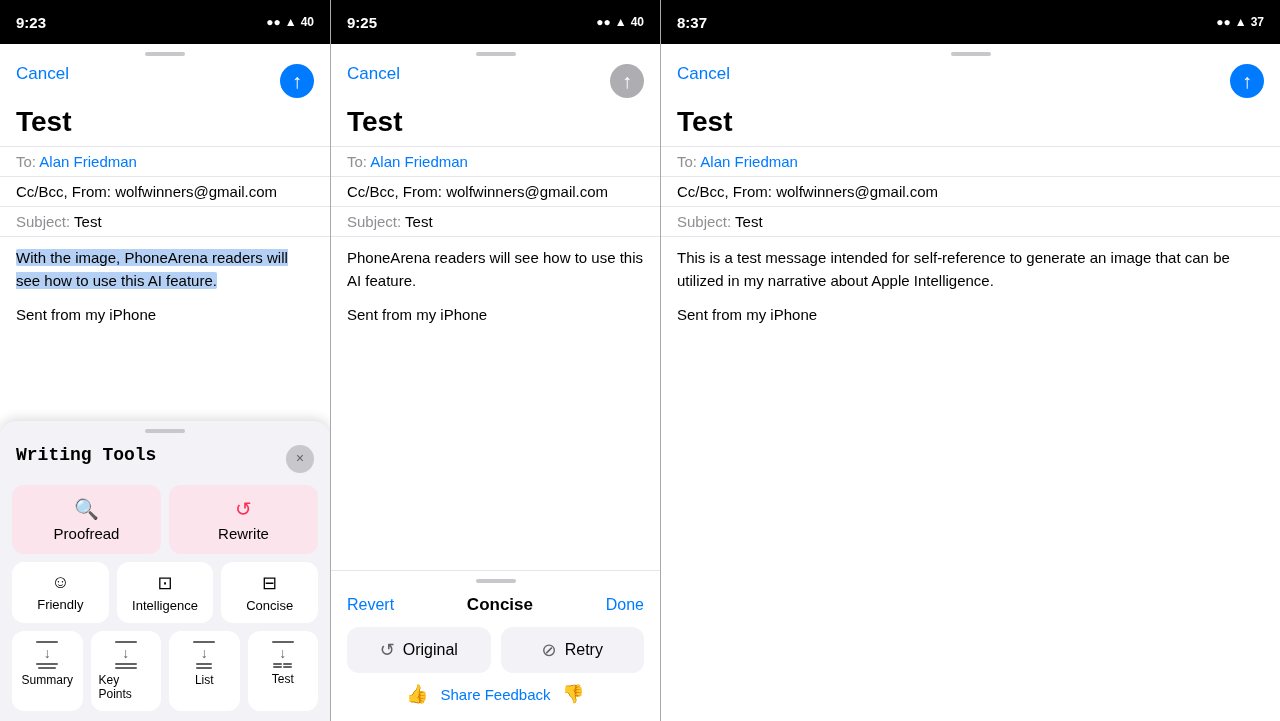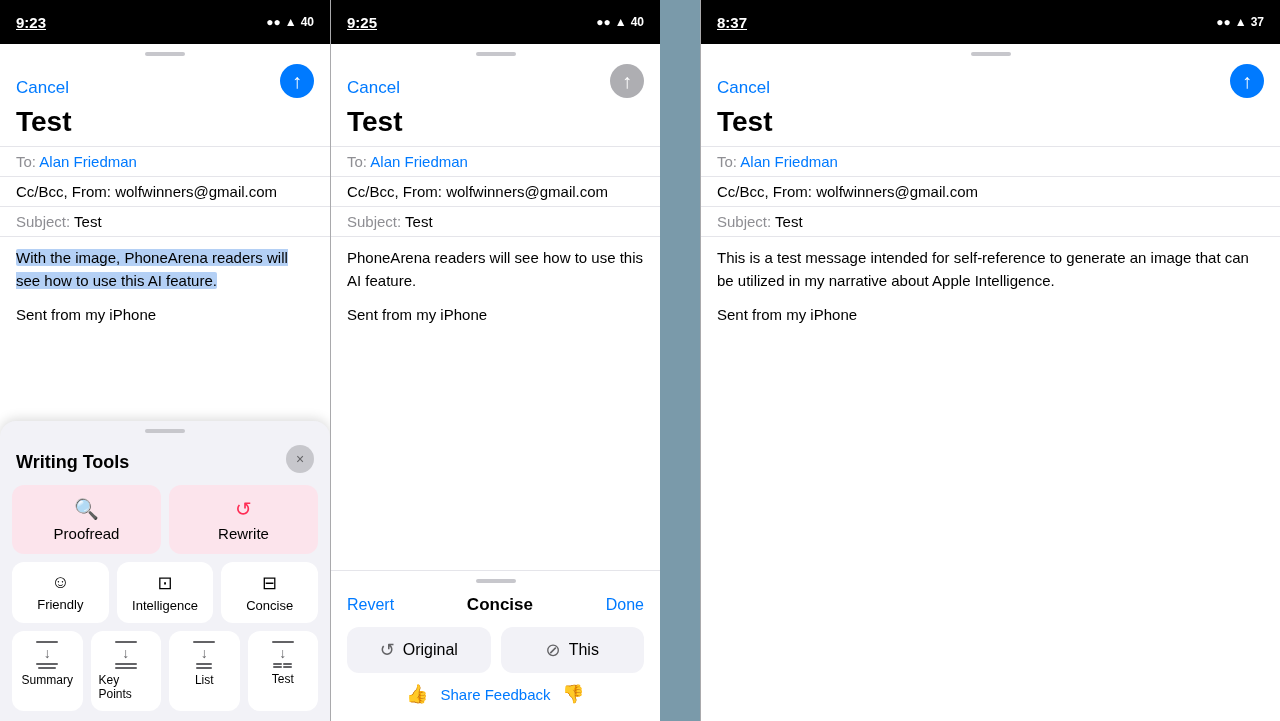--- a/index.html
+++ b/index.html
@@ -47,21 +47,20 @@
       justify-content: space-between;
       padding: 0 16px;
       font-size: 15px;
       font-weight: 600;
       flex-shrink: 0;
     }
 
     .status-bar .time {
       font-weight: 700;
       font-size: 15px;
-      text-decoration: underline;
     }
 
     .status-icons {
       display: flex;
       align-items: center;
       gap: 4px;
       font-size: 12px;
     }
 
     
@@ -76,21 +75,21 @@
     .drag-handle {
       width: 40px;
       height: 4px;
       background: #c7c7cc;
       border-radius: 2px;
       margin: 8px auto 4px;
     }
 
     .email-nav {
       display: flex;
-      align-items: flex-end;
+      align-items: flex-start;
       justify-content: space-between;
       padding: 4px 16px 8px;
     }
 
     .cancel-btn {
       color: #007aff;
       font-size: 17px;
     }
 
     .send-btn {
@@ -154,23 +153,24 @@
       left: 0;
       right: 0;
       background: #f2f2f7;
       border-radius: 16px 16px 0 0;
       padding: 0 0 10px;
       box-shadow: 0 -2px 12px rgba(0,0,0,0.15);
     }
 
     .writing-tools-header {
       display: flex;
-      align-items: flex-end;
+      align-items: flex-start;
       justify-content: space-between;
       padding: 8px 16px 4px;
+      font-family: Liberation Mono, monospace;
     }
 
     .writing-tools-title {
       font-size: 18px;
       font-weight: 600;
       color: #000;
     }
 
     .close-btn {
       width: 28px;
@@ -507,34 +507,34 @@
           <span class="done-btn">Done</span>
         </div>
 
         <div class="action-buttons">
           <div class="action-btn">
             <span class="btn-icon">↺</span>
             <span>Original</span>
           </div>
           <div class="action-btn">
             <span class="btn-icon">⊘</span>
-            <span>This</span>
+            <span>Retry</span>
           </div>
         </div>
 
         <div class="feedback-row">
           <span class="icon">👍</span>
           <span>Share Feedback</span>
           <span class="icon">👎</span>
         </div>
       </div>
     </div>
   </div>
 
-  <div class="phone-panel" style="border-left: 1px solid rgba(0,0,0,0.3); flex: 1; margin-left: 40px;">
+  <div class="phone-panel" style="border-left: 1px solid rgba(0,0,0,0.3); flex: 1;">
     <div class="status-bar">
       <span class="time">8:37</span>
       <div class="status-icons">
         <span>●●</span>
         <span>▲</span>
         <span>37</span>
       </div>
     </div>
 
     <div class="email-container">

